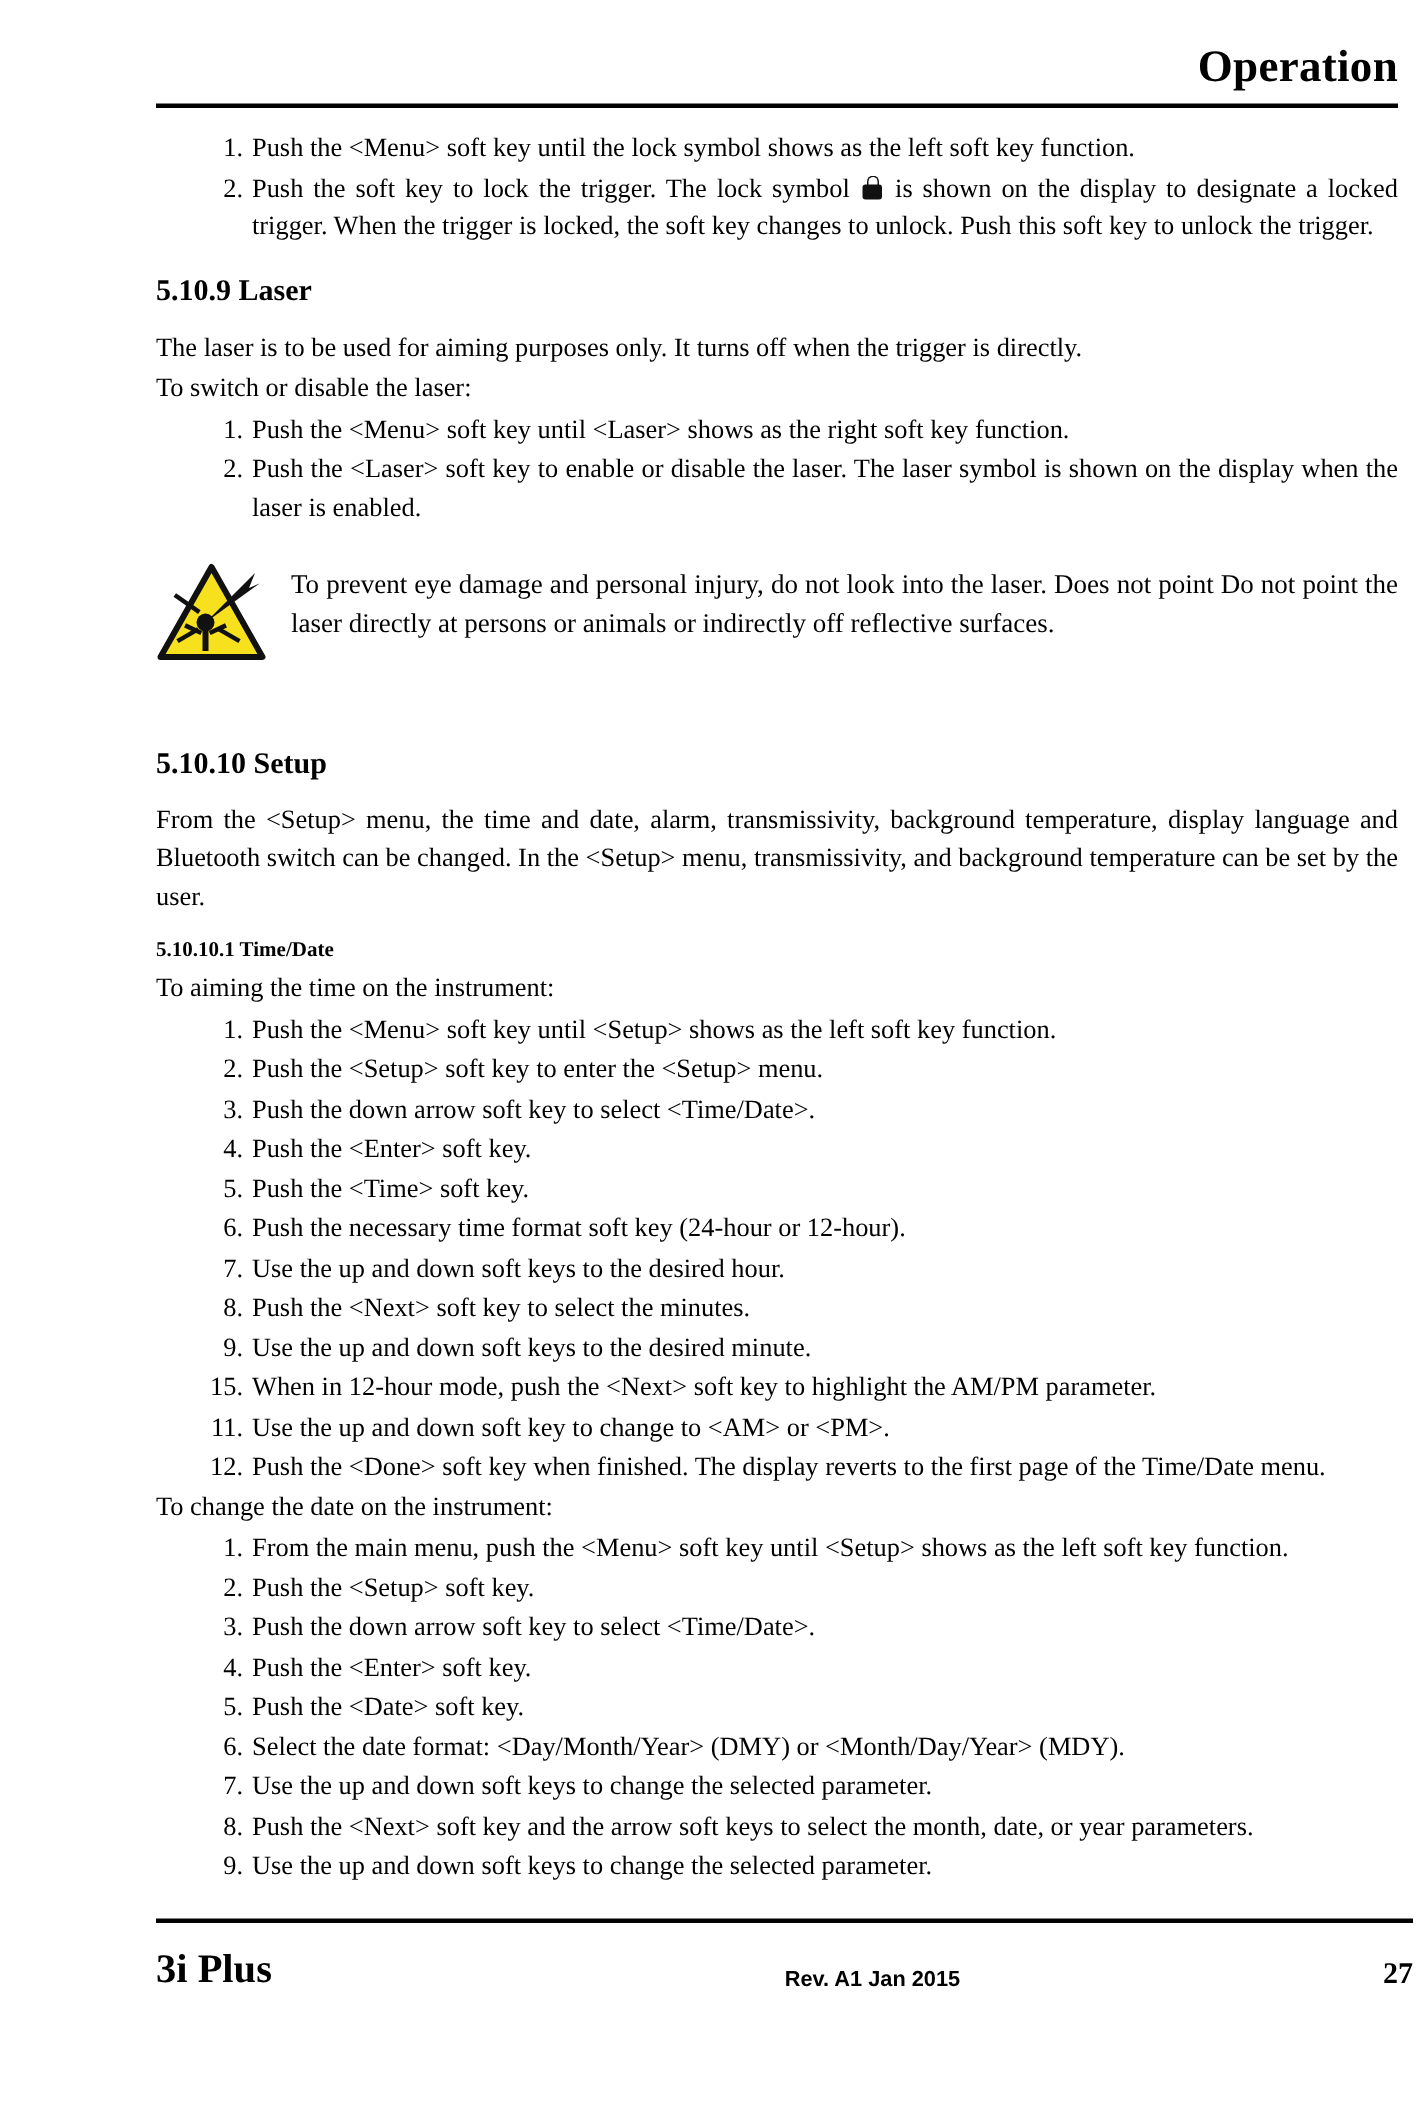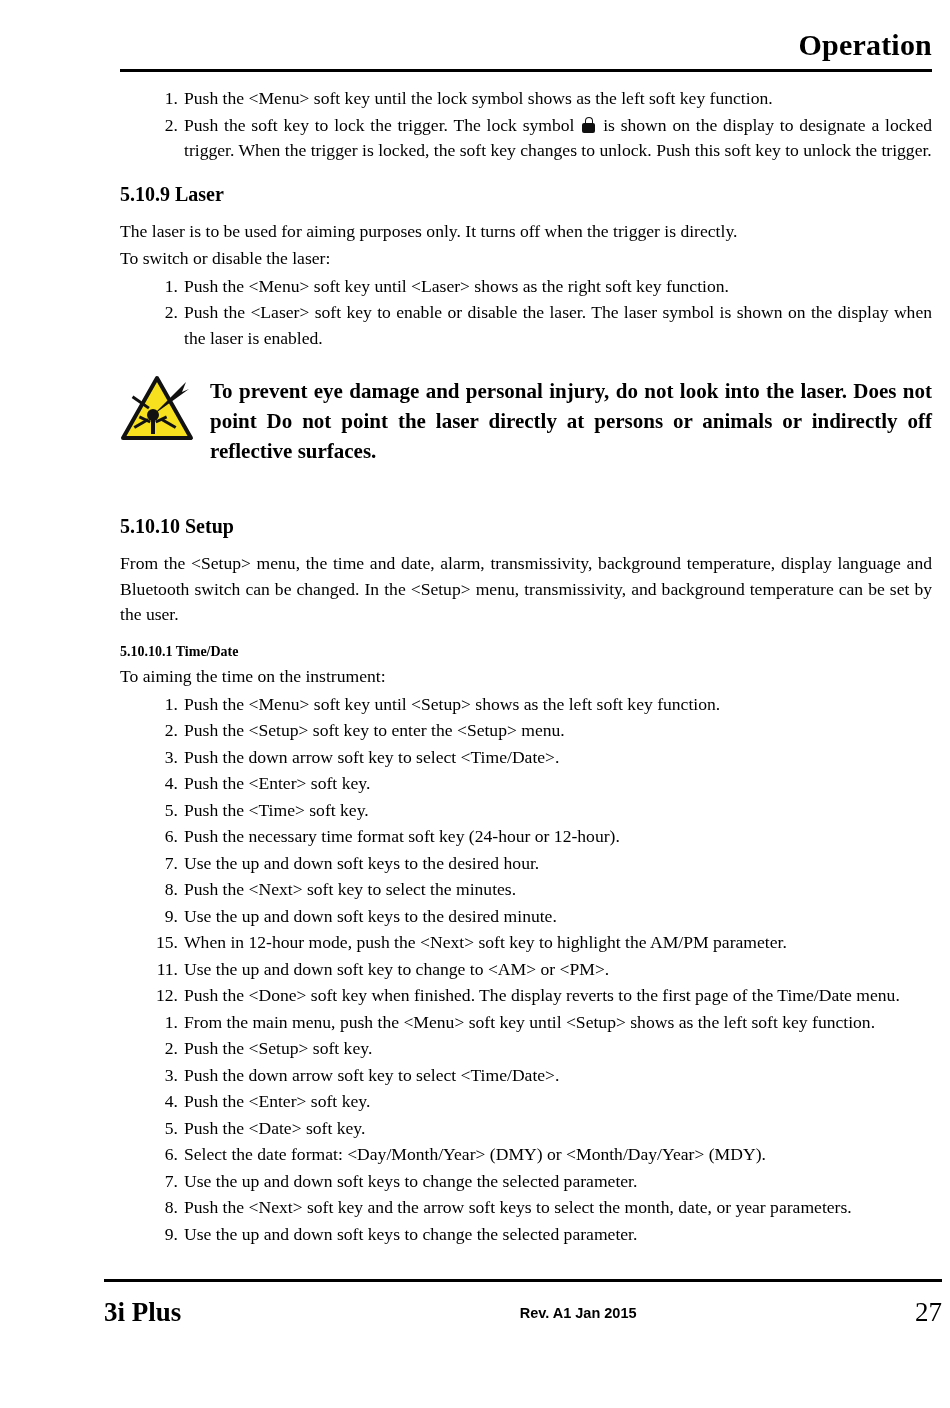--- a/index.html
+++ b/index.html
@@ -13,21 +13,21 @@
     font-family: "Liberation Serif", serif;
     color: #000000;
     position: relative;
     overflow: hidden;
   }
   .page {
     position: relative;
     width: 950px;
     height: 1348px;
     box-sizing: border-box;
-    padding: 0 10px 0 16px;
+    padding: 0 10px 0 0;
   }
   
   .header {
     padding: 28px 8px 0 104px;
     text-align: right;
   }
   .header-title {
     font-size: 30px;
     font-weight: bold;
     letter-spacing: 0.2px;
@@ -114,58 +114,58 @@
     margin: 22px 0 0 0;
   }
   .warn-icon {
     width: 74px;
     flex: 0 0 74px;
     margin-right: 16px;
     margin-top: 2px;
   }
   .warn-text {
     flex: 1;
-    font-weight: bold;
-    font-size: 21px;
+    font-weight: normal;
+    font-size: 18px;
     line-height: 1.42;
     text-align: justify;
     padding-top: 4px;
   }
   
   .footer-rule {
     position: absolute;
     left: 104px;
     right: 8px;
     bottom: 66px;
     border-top: 3px solid #000;
   }
   .footer {
     position: absolute;
     left: 104px;
     right: 8px;
     bottom: 20px;
     display: flex;
-    align-items: center;
+    align-items: flex-end;
   }
   .footer-left {
     font-size: 27px;
     font-weight: bold;
     flex: 0 0 auto;
   }
   .footer-center {
     flex: 1;
     text-align: center;
     font-size: 14.5px;
     font-family: "Liberation Sans", sans-serif;
     font-weight: bold;
     padding-left: 60px;
   }
   .footer-right {
-    font-size: 27px;
-    font-weight: normal;
+    font-size: 20px;
+    font-weight: bold;
     flex: 0 0 auto;
   }
 </style>
 </head>
 <body>
 
 <div class="page">
 
   <div class="header">
     <div class="header-title">Operation</div>
@@ -239,20 +239,21 @@
       <li><span class="num">5.</span><span>Push the &lt;Time&gt; soft key.</span></li>
       <li><span class="num">6.</span><span>Push the necessary time format soft key (24-hour or 12-hour).</span></li>
       <li><span class="num">7.</span><span>Use the up and down soft keys to the desired hour.</span></li>
       <li><span class="num">8.</span><span>Push the &lt;Next&gt; soft key to select the minutes.</span></li>
       <li><span class="num">9.</span><span>Use the up and down soft keys to the desired minute.</span></li>
       <li><span class="num">15.</span><span>When in 12-hour mode, push the &lt;Next&gt; soft key to highlight the AM/PM parameter.</span></li>
       <li><span class="num">11.</span><span>Use the up and down soft key to change to &lt;AM&gt; or &lt;PM&gt;.</span></li>
       <li><span class="num">12.</span><span>Push the &lt;Done&gt; soft key when finished. The display reverts to the first page of the Time/Date menu.</span></li>
     </ol>
 
+    <p class="para">To change the date on the instrument:</p>
 
     <ol class="numlist">
       <li><span class="num">1.</span><span>From the main menu, push the &lt;Menu&gt; soft key until &lt;Setup&gt; shows as the left soft key function.</span></li>
       <li><span class="num">2.</span><span>Push the &lt;Setup&gt; soft key.</span></li>
       <li><span class="num">3.</span><span>Push the down arrow soft key to select &lt;Time/Date&gt;.</span></li>
       <li><span class="num">4.</span><span>Push the &lt;Enter&gt; soft key.</span></li>
       <li><span class="num">5.</span><span>Push the &lt;Date&gt; soft key.</span></li>
       <li><span class="num">6.</span><span>Select the date format: &lt;Day/Month/Year&gt; (DMY) or &lt;Month/Day/Year&gt; (MDY).</span></li>
       <li><span class="num">7.</span><span>Use the up and down soft keys to change the selected parameter.</span></li>
       <li><span class="num">8.</span><span>Push the &lt;Next&gt; soft key and the arrow soft keys to select the month, date, or year parameters.</span></li>

